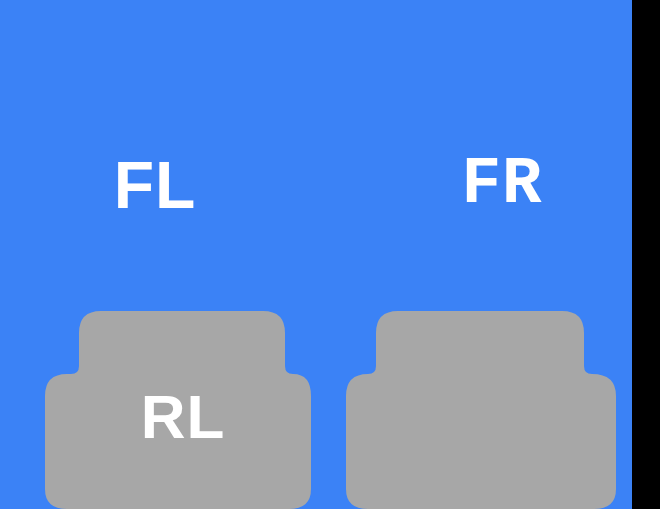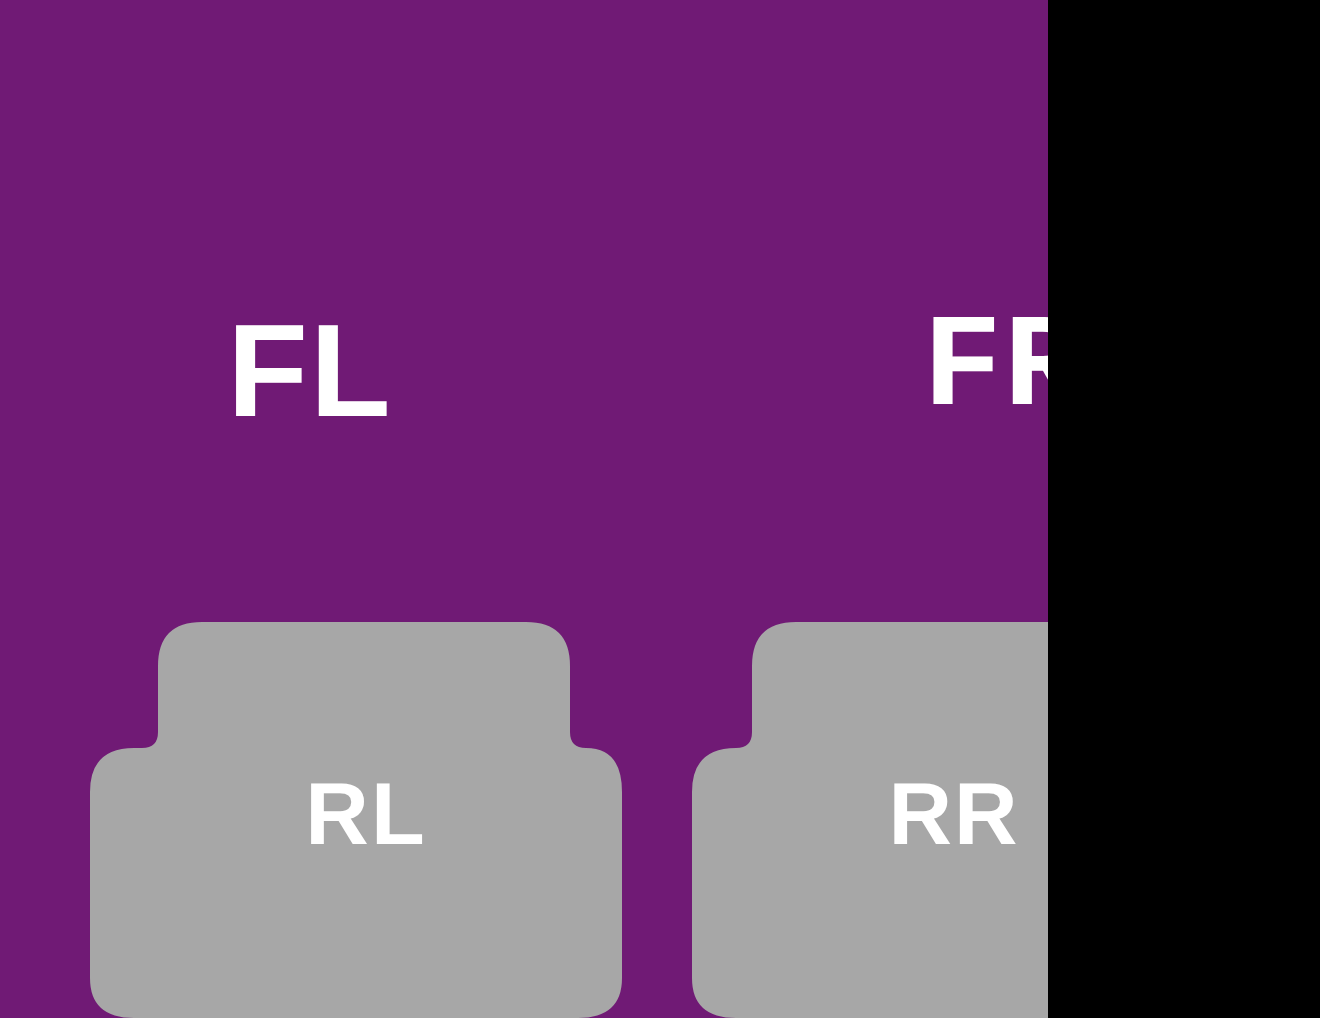--- a/index.html
+++ b/index.html
@@ -2,23 +2,23 @@
 <html><head>
 <meta charset="utf-8">
 <style>
   html, body {
     margin: 0;
     padding: 0;
     background: #000000;
   }
   .stage {
     position: relative;
-    width: 524px;
+    width: 632px;
     height: 509px;
-    background: #701a75;
+    background: #3b82f6;
     overflow: hidden;
     font-family: "Liberation Sans", sans-serif;
   }
   .mat-svg {
     position: absolute;
     left: 0;
     top: 0;
   }
   .label {
     position: absolute;
@@ -27,21 +27,21 @@
     text-align: center;
     line-height: 1;
     white-space: nowrap;
     user-select: none;
   }
   .front-label {
     font-size: 66px;
     letter-spacing: 1px;
   }
   .rear-label {
-    font-size: 44px;
+    font-size: 62px;
     letter-spacing: 1px;
   }
 </style>
 </head>
 <body>
 
 <div class="stage">
 
   <svg class="mat-svg" width="660" height="509" viewBox="0 0 660 509" aria-hidden="true">
 
@@ -80,15 +80,14 @@
              Q 346 509 346 489
              Z" fill="#a7a7a7"></path>
   </svg>
 
   <div class="label front-label" style="left:100px; top:152px; width:110px;">FL</div>
 
   <div class="label front-label" style="left:447px; top:152px; width:110px;font-family:Liberation Mono, monospace;">FR</div>
 
   <div class="label rear-label" style="left:123px; top:386px; width:120px;">RL</div>
 
-  <div class="label rear-label" style="left:417px; top:386px; width:120px;">RR</div>
 
 </div>
 
 </body></html>

